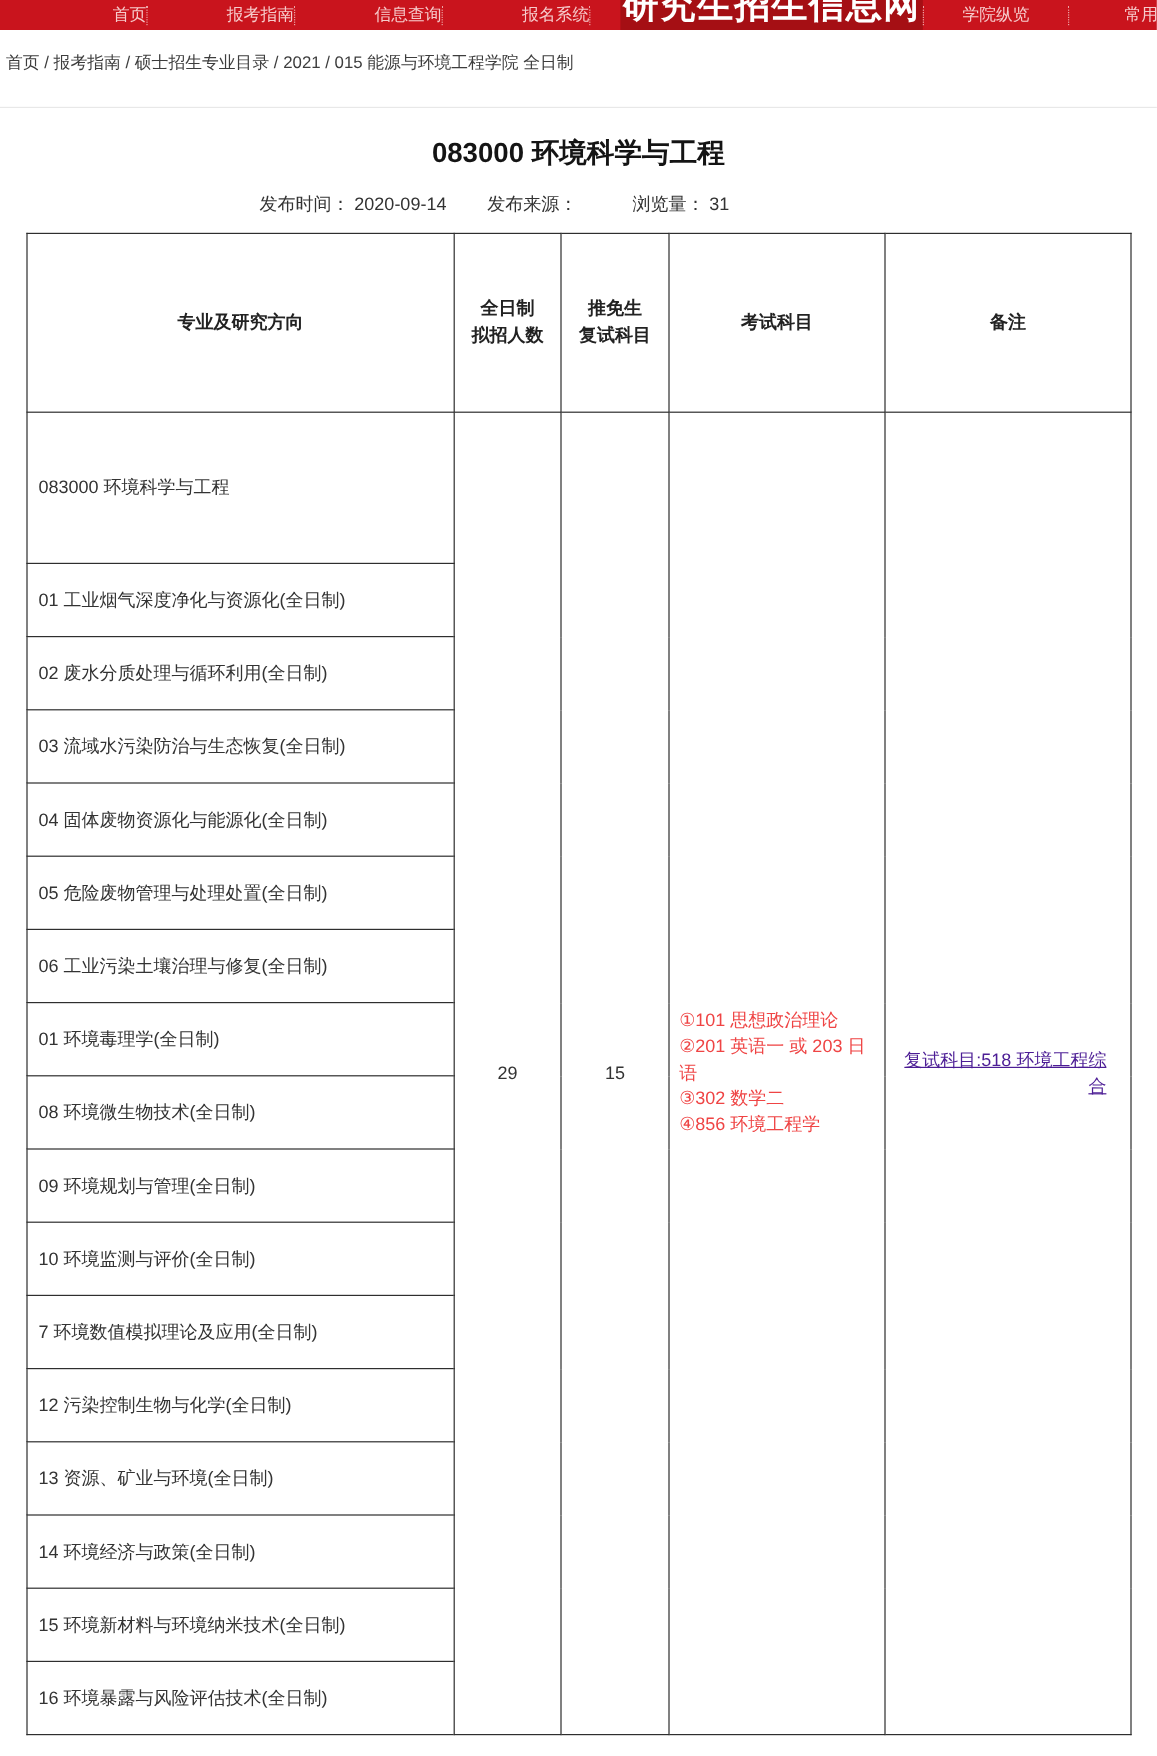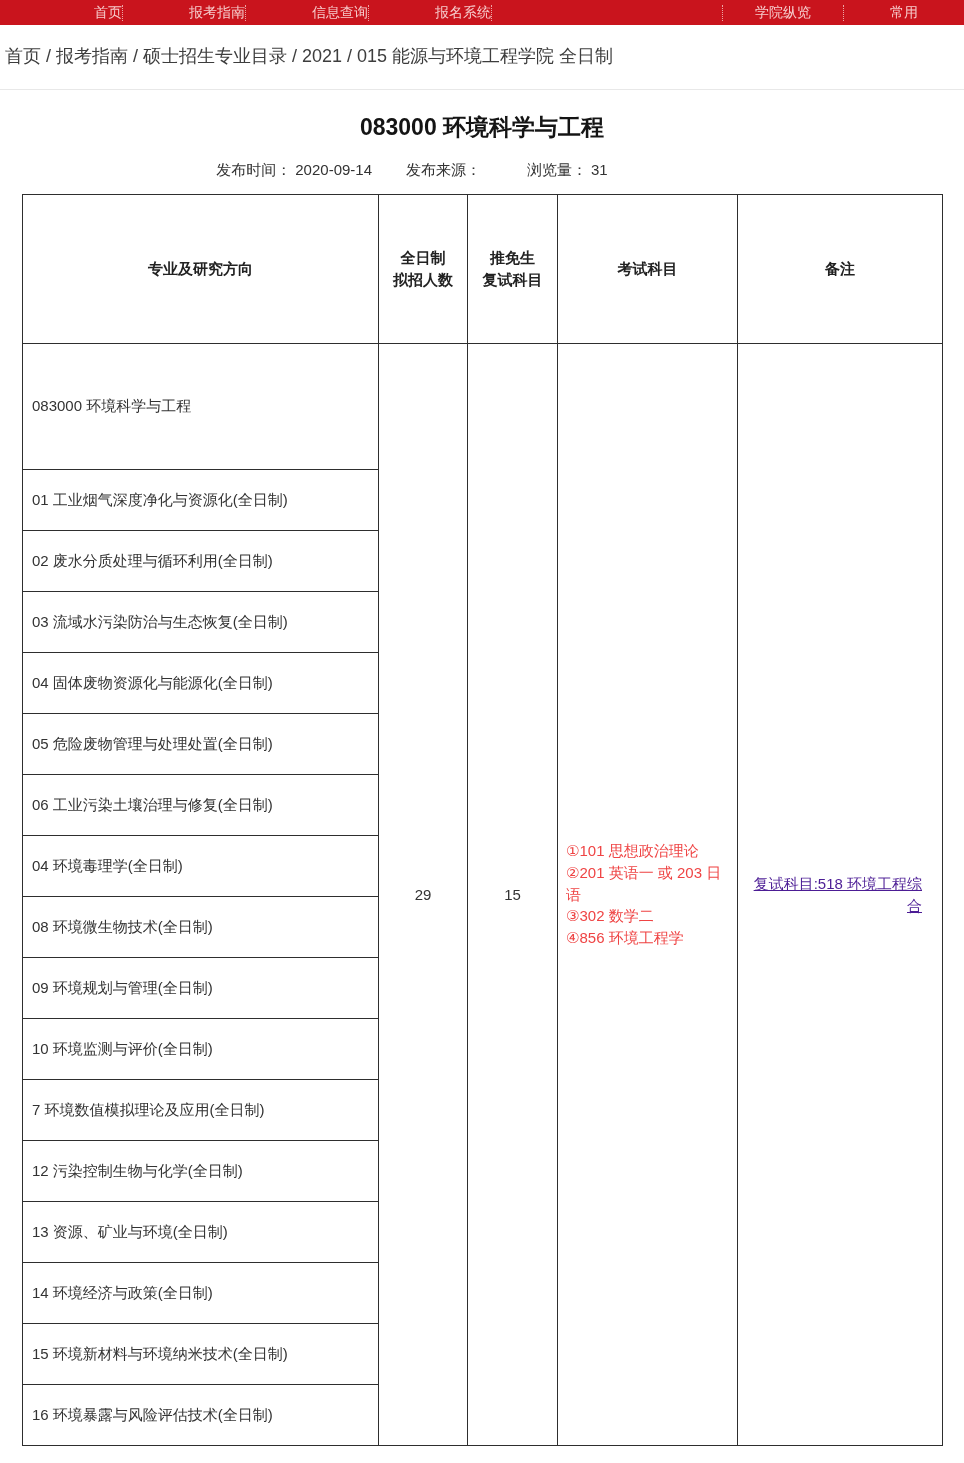--- a/index.html
+++ b/index.html
@@ -52,21 +52,21 @@
     white-space: nowrap;
     letter-spacing: 1px;
   }
   .nav-flex-spacer { flex: 1 1 auto; }
   .nav-right-1 { width: 120px; }
   .nav-right-2 { width: 120px; }
 
   
   .breadcrumb {
     position: absolute; top: 44px; left: 5px;
-    font-size: 18px; color: #3d3d3d;
+    font-size: 14px; color: #3d3d3d;
     cursor: pointer;
     white-space: nowrap;
   }
 
   .page-divider {
     position: absolute; top: 89px; left: 0;
     width: 964px; height: 0;
     border-top: 1px solid #e8e8e8;
   }
 
@@ -144,20 +144,23 @@
 
 <div class="navbar">
   <div class="nav-item w">首页</div>
   <div class="nav-sep"></div>
   <div class="nav-item w">报考指南</div>
   <div class="nav-sep"></div>
   <div class="nav-item w">信息查询</div>
   <div class="nav-sep"></div>
   <div class="nav-item w">报名系统</div>
   <div class="nav-sep"></div>
+  <div class="logo-band">
+    <div class="logo-text">研究生招生信息网</div>
+  </div>
   <div class="nav-flex-spacer"></div>
   <div class="nav-sep"></div>
   <div class="nav-item nav-right-1">学院纵览</div>
   <div class="nav-sep"></div>
   <div class="nav-item nav-right-2">常用</div>
 </div>
 
 <div class="breadcrumb">首页 / 报考指南 / 硕士招生专业目录 / 2021 / 015 能源与环境工程学院 全日制</div>
 
 <div class="page-divider"></div>
@@ -219,21 +222,21 @@
   <tr class="direction-row">
         <td class="cell-left">04 固体废物资源化与能源化(全日制)</td>
       </tr>
   <tr class="direction-row">
         <td class="cell-left">05 危险废物管理与处理处置(全日制)</td>
       </tr>
   <tr class="direction-row">
         <td class="cell-left">06 工业污染土壤治理与修复(全日制)</td>
       </tr>
   <tr class="direction-row">
-        <td class="cell-left">04 环境毒理学(全日制)</td>
+        <td class="cell-left">01 环境毒理学(全日制)</td>
       </tr>
   <tr class="direction-row">
         <td class="cell-left">08 环境微生物技术(全日制)</td>
       </tr>
   <tr class="direction-row">
         <td class="cell-left">09 环境规划与管理(全日制)</td>
       </tr>
   <tr class="direction-row">
         <td class="cell-left">10 环境监测与评价(全日制)</td>
       </tr>

